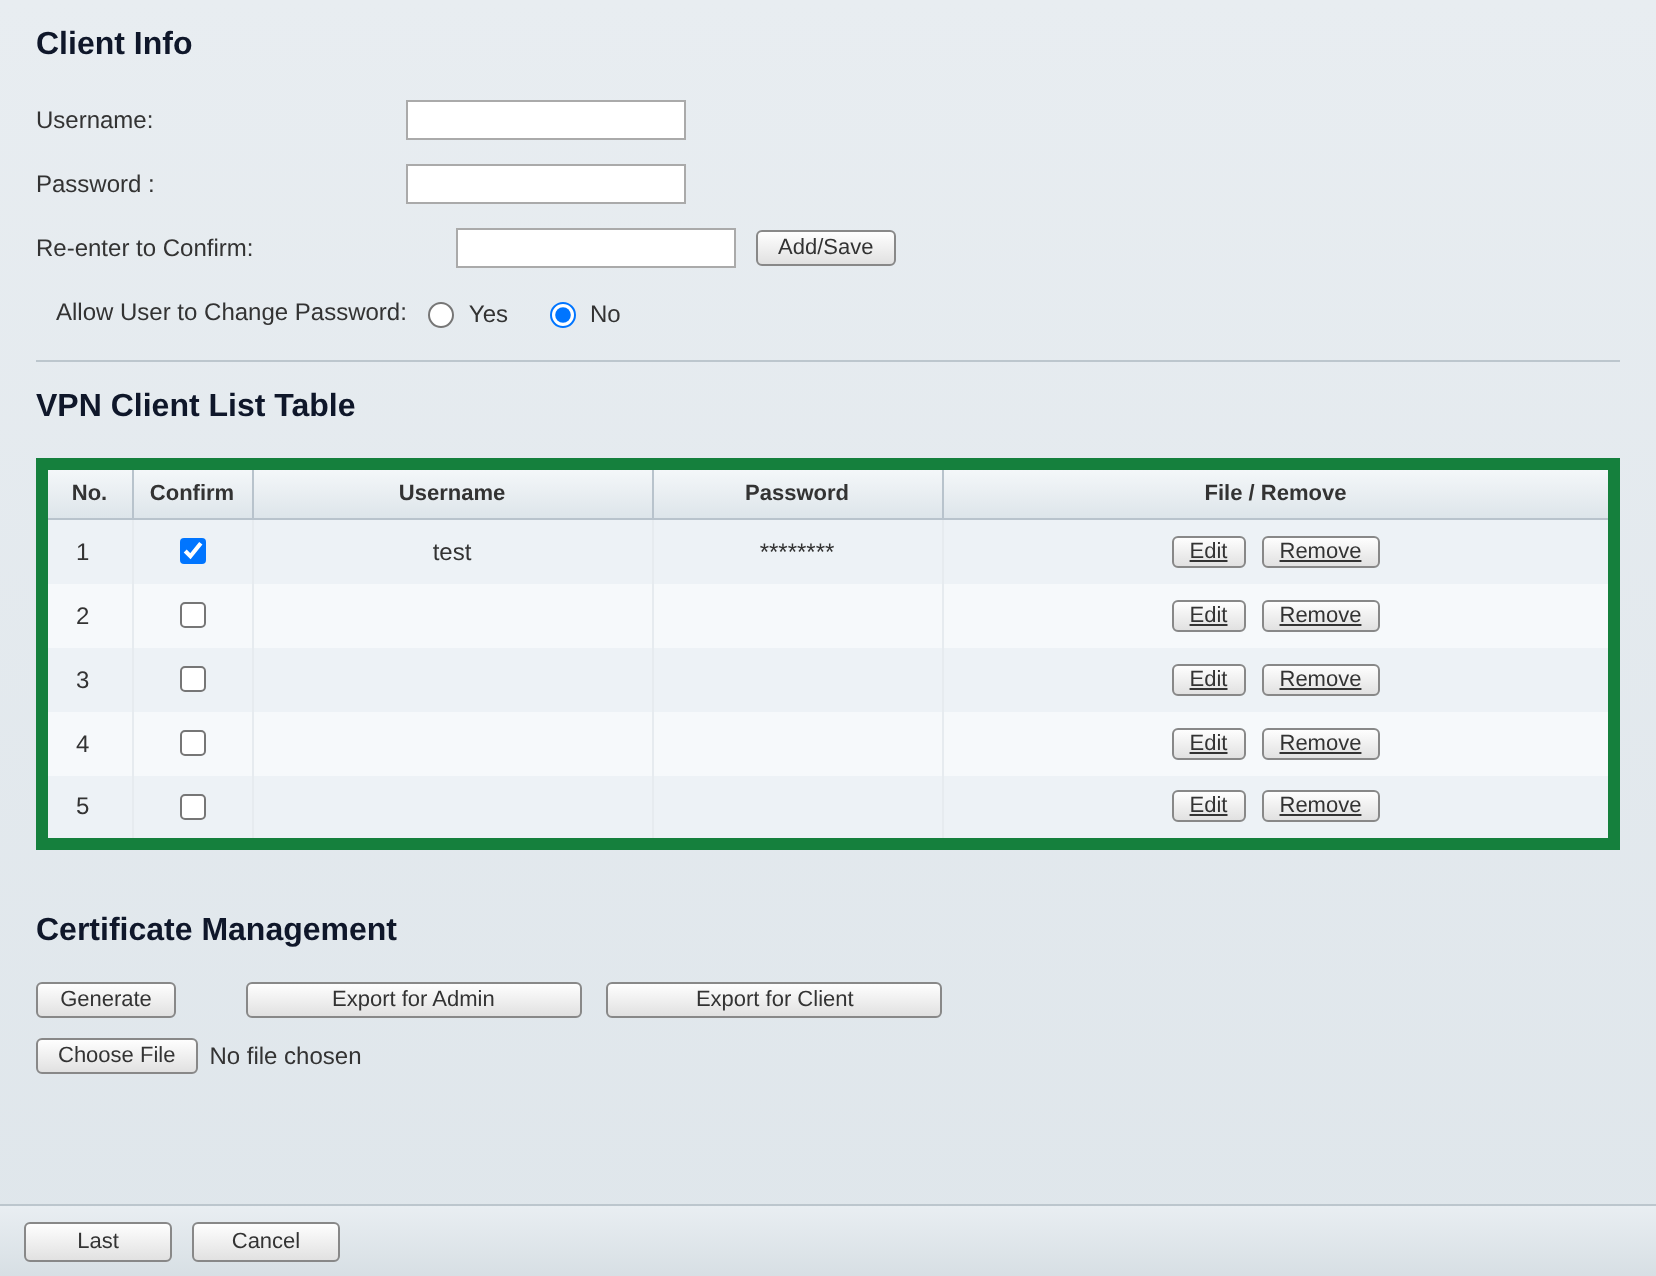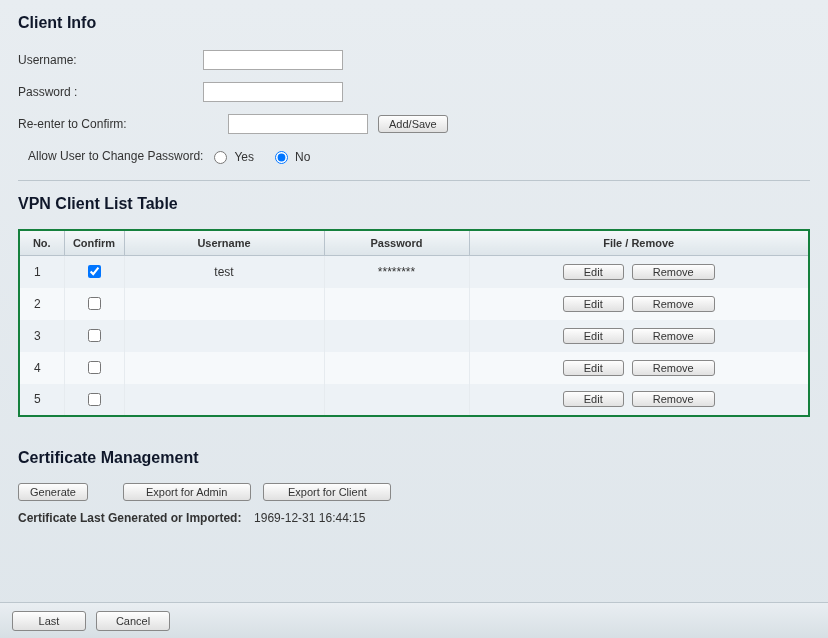--- a/index.html
+++ b/index.html
@@ -42,42 +42,43 @@
   .btn {
     background: linear-gradient(to bottom, #fefefe, #e1e1e1);
     border: 1px solid #888;
     border-radius: 3px;
     padding: 2px 10px;
     font-size: 11px;
     cursor: pointer;
     color: #333;
   }
   .btn-sm {
-    padding: 1px 20px;
+    padding: 1px 8px;
+    text-decoration: underline;
   }
   .radio-group {
     display: flex;
     align-items: flex-end;
     gap: 4px;
   }
   .radio-group label {
     margin-right: 12px;
   }
   hr.sep {
     border: none;
     border-top: 1px solid #bcc6cd;
     margin: 12px 0 14px 0;
   }
   .table-wrap {
     margin-top: 14px;
   }
   table.vpn {
     width: 100%;
     border-collapse: collapse;
-    border: 2px solid #15803d;
+    border: 6px solid #15803d;
   }
   table.vpn th {
     background: linear-gradient(to bottom, #f4f7f9, #dde5ea);
     border: 1px solid #b8c3cc;
     font-size: 11px;
     font-weight: bold;
     padding: 6px 4px;
     color: #333;
   }
   table.vpn td {
@@ -109,21 +110,21 @@
     gap: 10px;
   }
   .bottom-bar .btn {
     min-width: 74px;
     padding: 3px 10px;
   }
   .cert-row {
     margin-bottom: 10px;
   }
   .cert-row .btn { min-width: 70px; }
-  .wide-btn { width: 128px; }
+  .wide-btn { width: 168px; }
 </style>
 </head>
 <body>
 
 <div class="panel">
 
   <div class="section-title">Client Info</div>
 
   <div class="form-row">
     <span class="form-label">Username:</span>
@@ -212,26 +213,25 @@
   <div class="section-title">Certificate Management</div>
 
   <div class="cert-row">
     <button class="btn" style="min-width:70px">Generate</button>
     <span style="display:inline-block;width:28px;"></span>
     <button class="btn wide-btn">Export for Admin</button>
     <span style="display:inline-block;width:6px;"></span>
     <button class="btn wide-btn">Export for Client</button>
   </div>
 
-
-
-  <div class="cert-row" style="margin-top:6px;">
-    <b>Certificate Last Generated or Imported:</b>
-    <span style="display:inline-block;width:6px;"></span>
-    <span>1969-12-31 16:44:15</span>
-  </div>
+  <div class="cert-row" style="display:flex;align-items:center;gap:6px;">
+    <button class="btn">Choose File</button>
+    <span>No file chosen</span>
+  </div>
+
+
 
 </div>
 
 <div class="bottom-bar">
   <button class="btn">Last</button>
   <button class="btn">Cancel</button>
 </div>
 
 </body></html>

